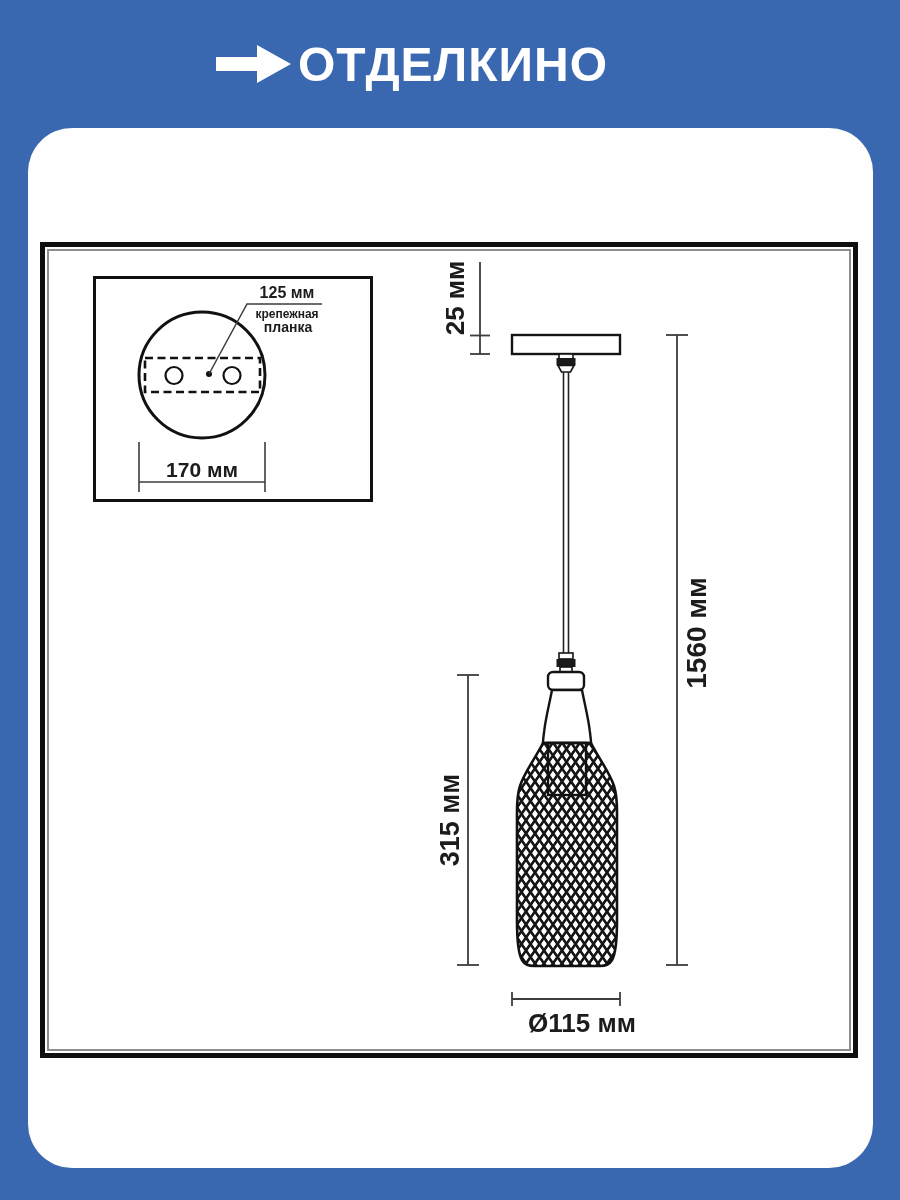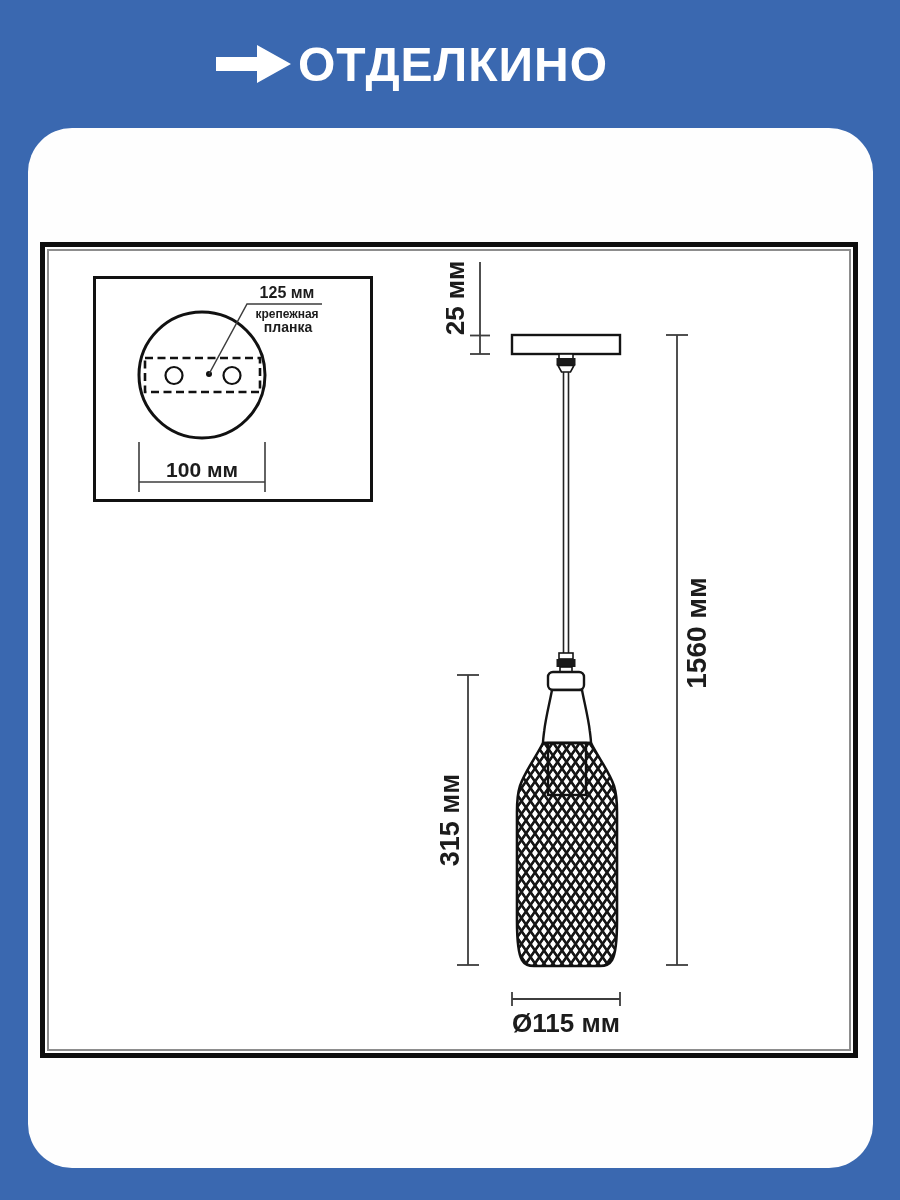--- a/index.html
+++ b/index.html
@@ -46,21 +46,21 @@
     transform:translate(-50%,-50%);
   }
   .lbl.vert { transform:translate(-50%,-50%) rotate(-90deg); }
   .lbl-125   { left:287px; top:293px;  font-size:16px; }
   .lbl-m1    { left:287px; top:314px;  font-size:12px; }
   .lbl-m2    { left:288px; top:327px;  font-size:14px; }
   .lbl-130   { left:202px; top:470px;  font-size:21px; }
   .lbl-25    { left:455px; top:298px;  font-size:26px; }
   .lbl-1560  { left:697px; top:633px;  font-size:28px; }
   .lbl-315   { left:450px; top:820px;  font-size:27px; }
-  .lbl-115   { left:566px; top:1023px; font-size:26px; }
+  .lbl-115   { left:582px; top:1023px; font-size:26px; }
 </style>
 </head>
 <body>
 
 <div class="page">
 
   <div class="header">
     <svg class="arrow-icon" viewBox="0 0 76 42">
       <polygon points="0,14 41,14 41,2 75,21 41,40 41,28 0,28" fill="#ffffff"></polygon>
     </svg>
@@ -152,20 +152,20 @@
     <g stroke="#3d3d3d" stroke-width="1.6">
       <line x1="46" y1="166" x2="46" y2="216"></line>
       <line x1="172" y1="166" x2="172" y2="216"></line>
       <line x1="46" y1="206" x2="172" y2="206"></line>
     </g>
   </svg>
 
   <div class="lbl lbl-125">125 мм</div>
   <div class="lbl lbl-m1">крепежная</div>
   <div class="lbl lbl-m2">планка</div>
-  <div class="lbl lbl-130">100 мм</div>
+  <div class="lbl lbl-130">170 мм</div>
 
   <div class="lbl vert lbl-25">25 мм</div>
   <div class="lbl vert lbl-1560">1560 мм</div>
   <div class="lbl vert lbl-315">315 мм</div>
   <div class="lbl lbl-115">Ø115 мм</div>
 
 </div>
 
 </body></html>

